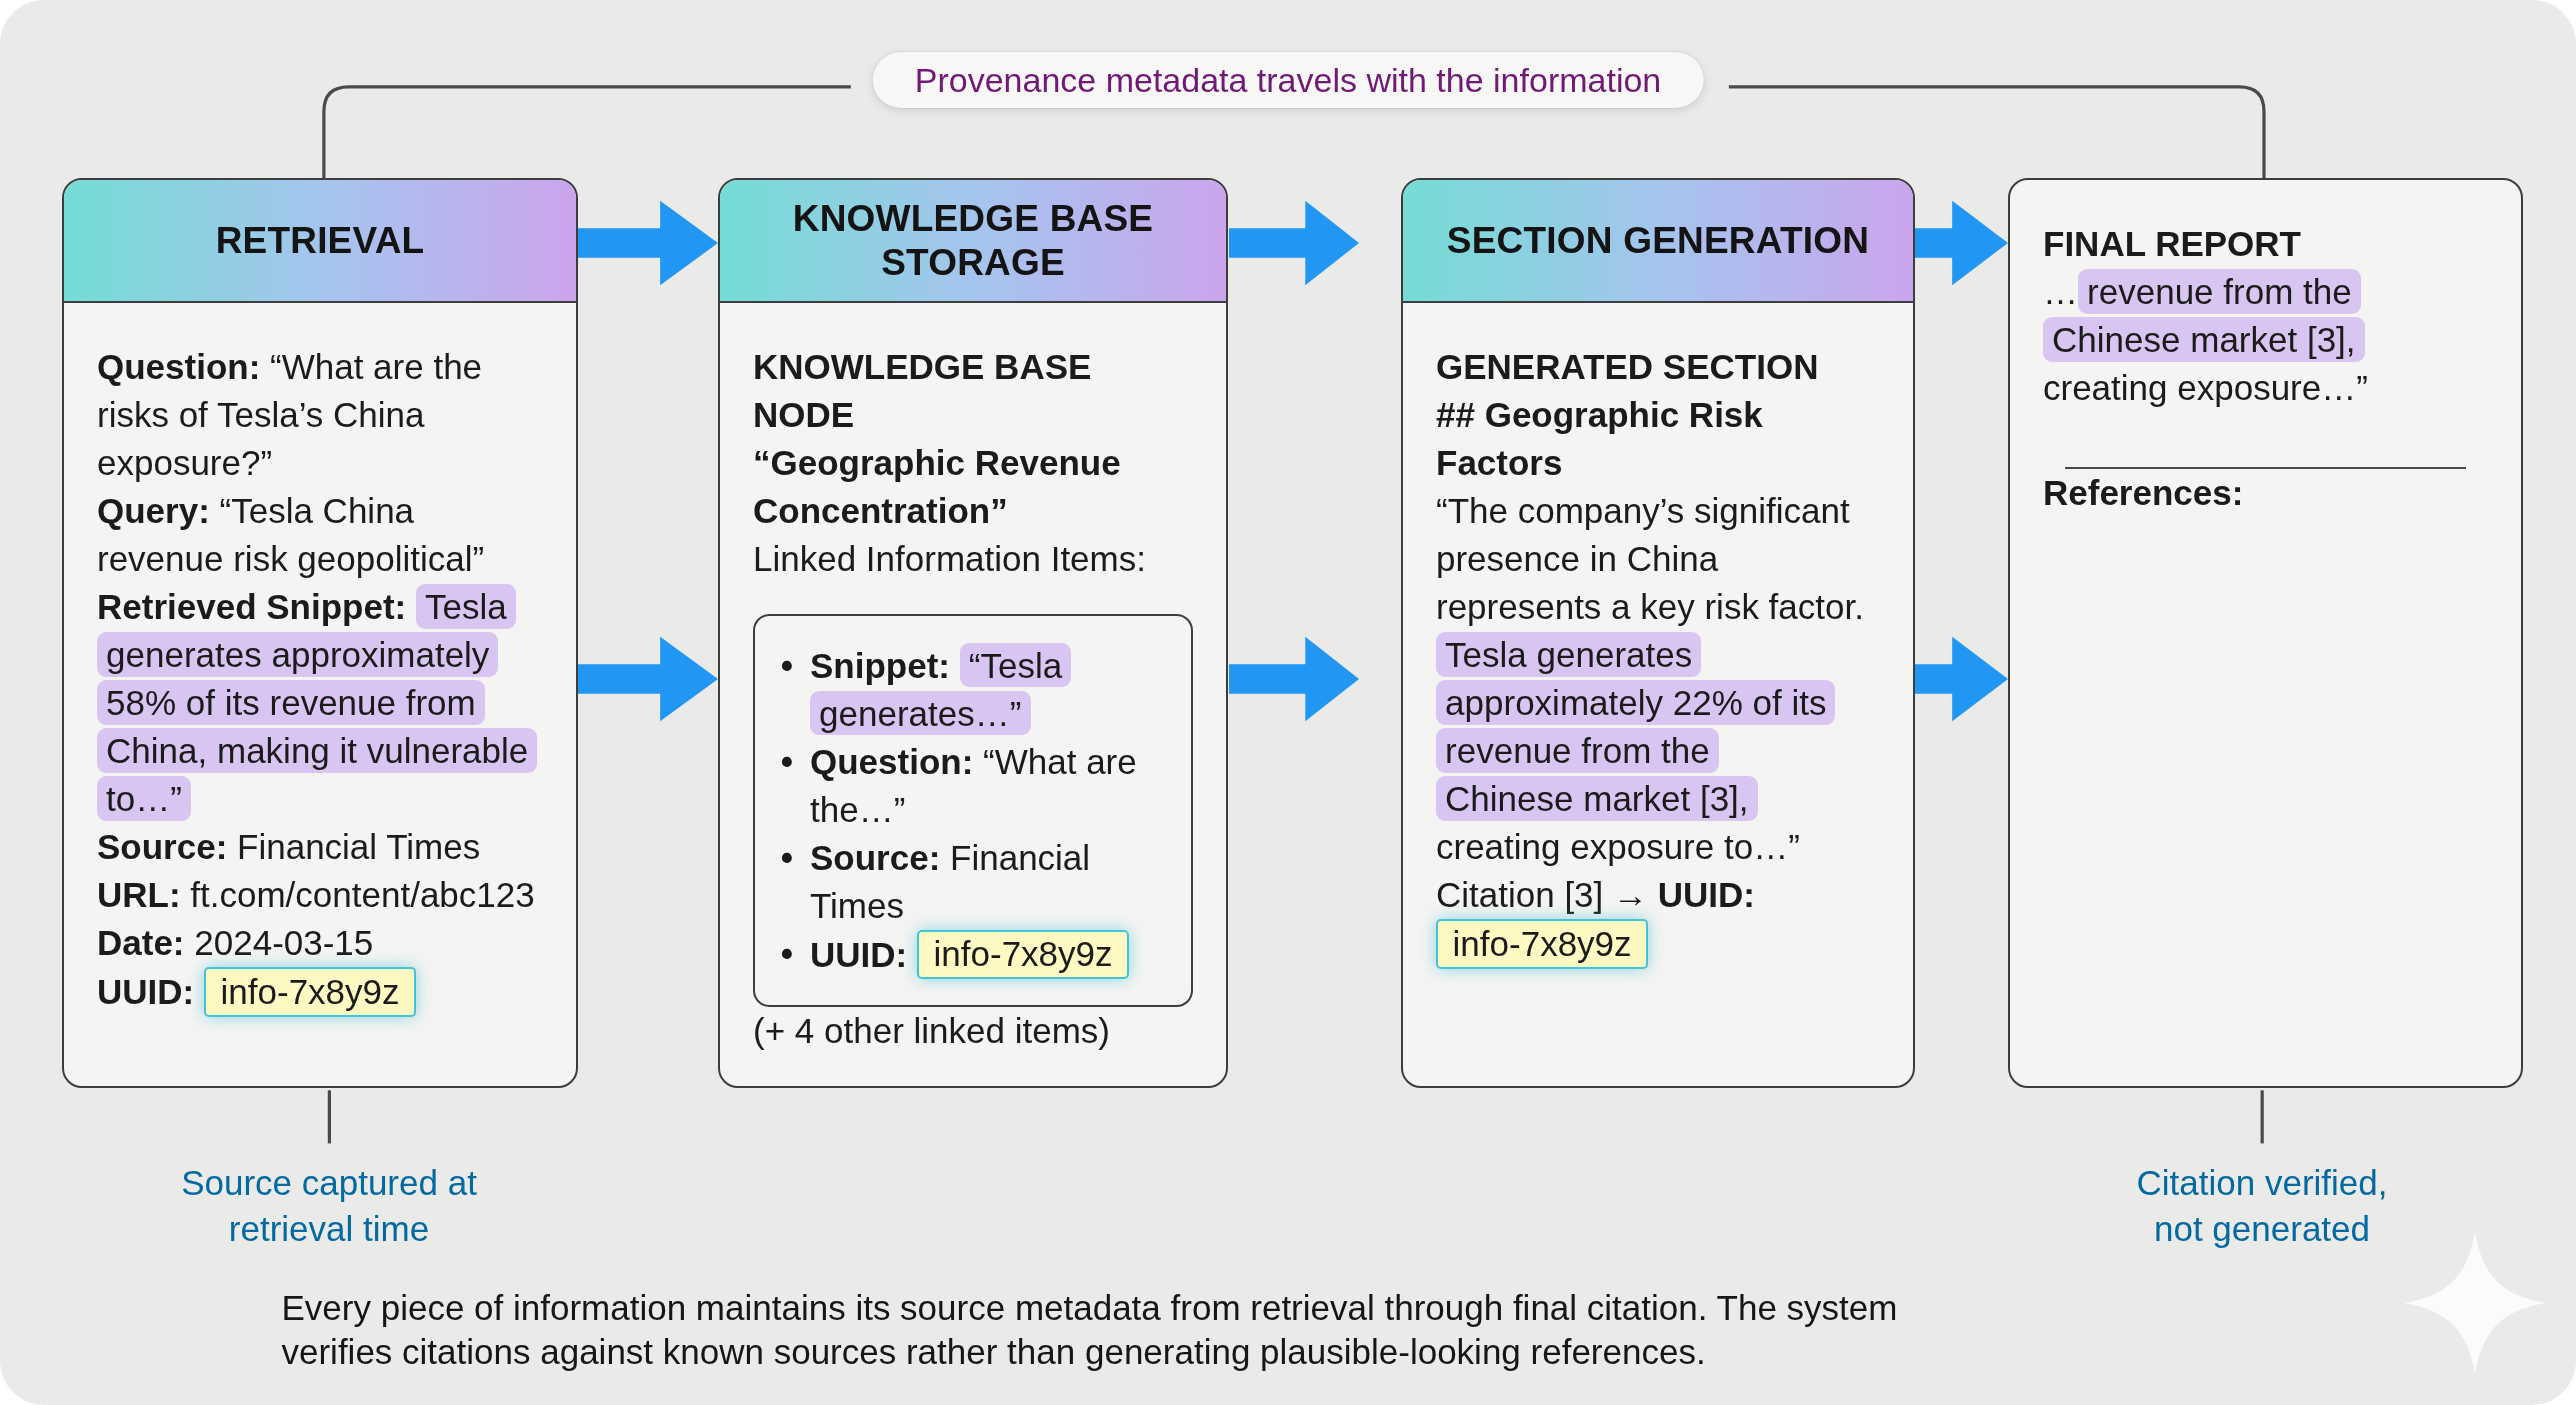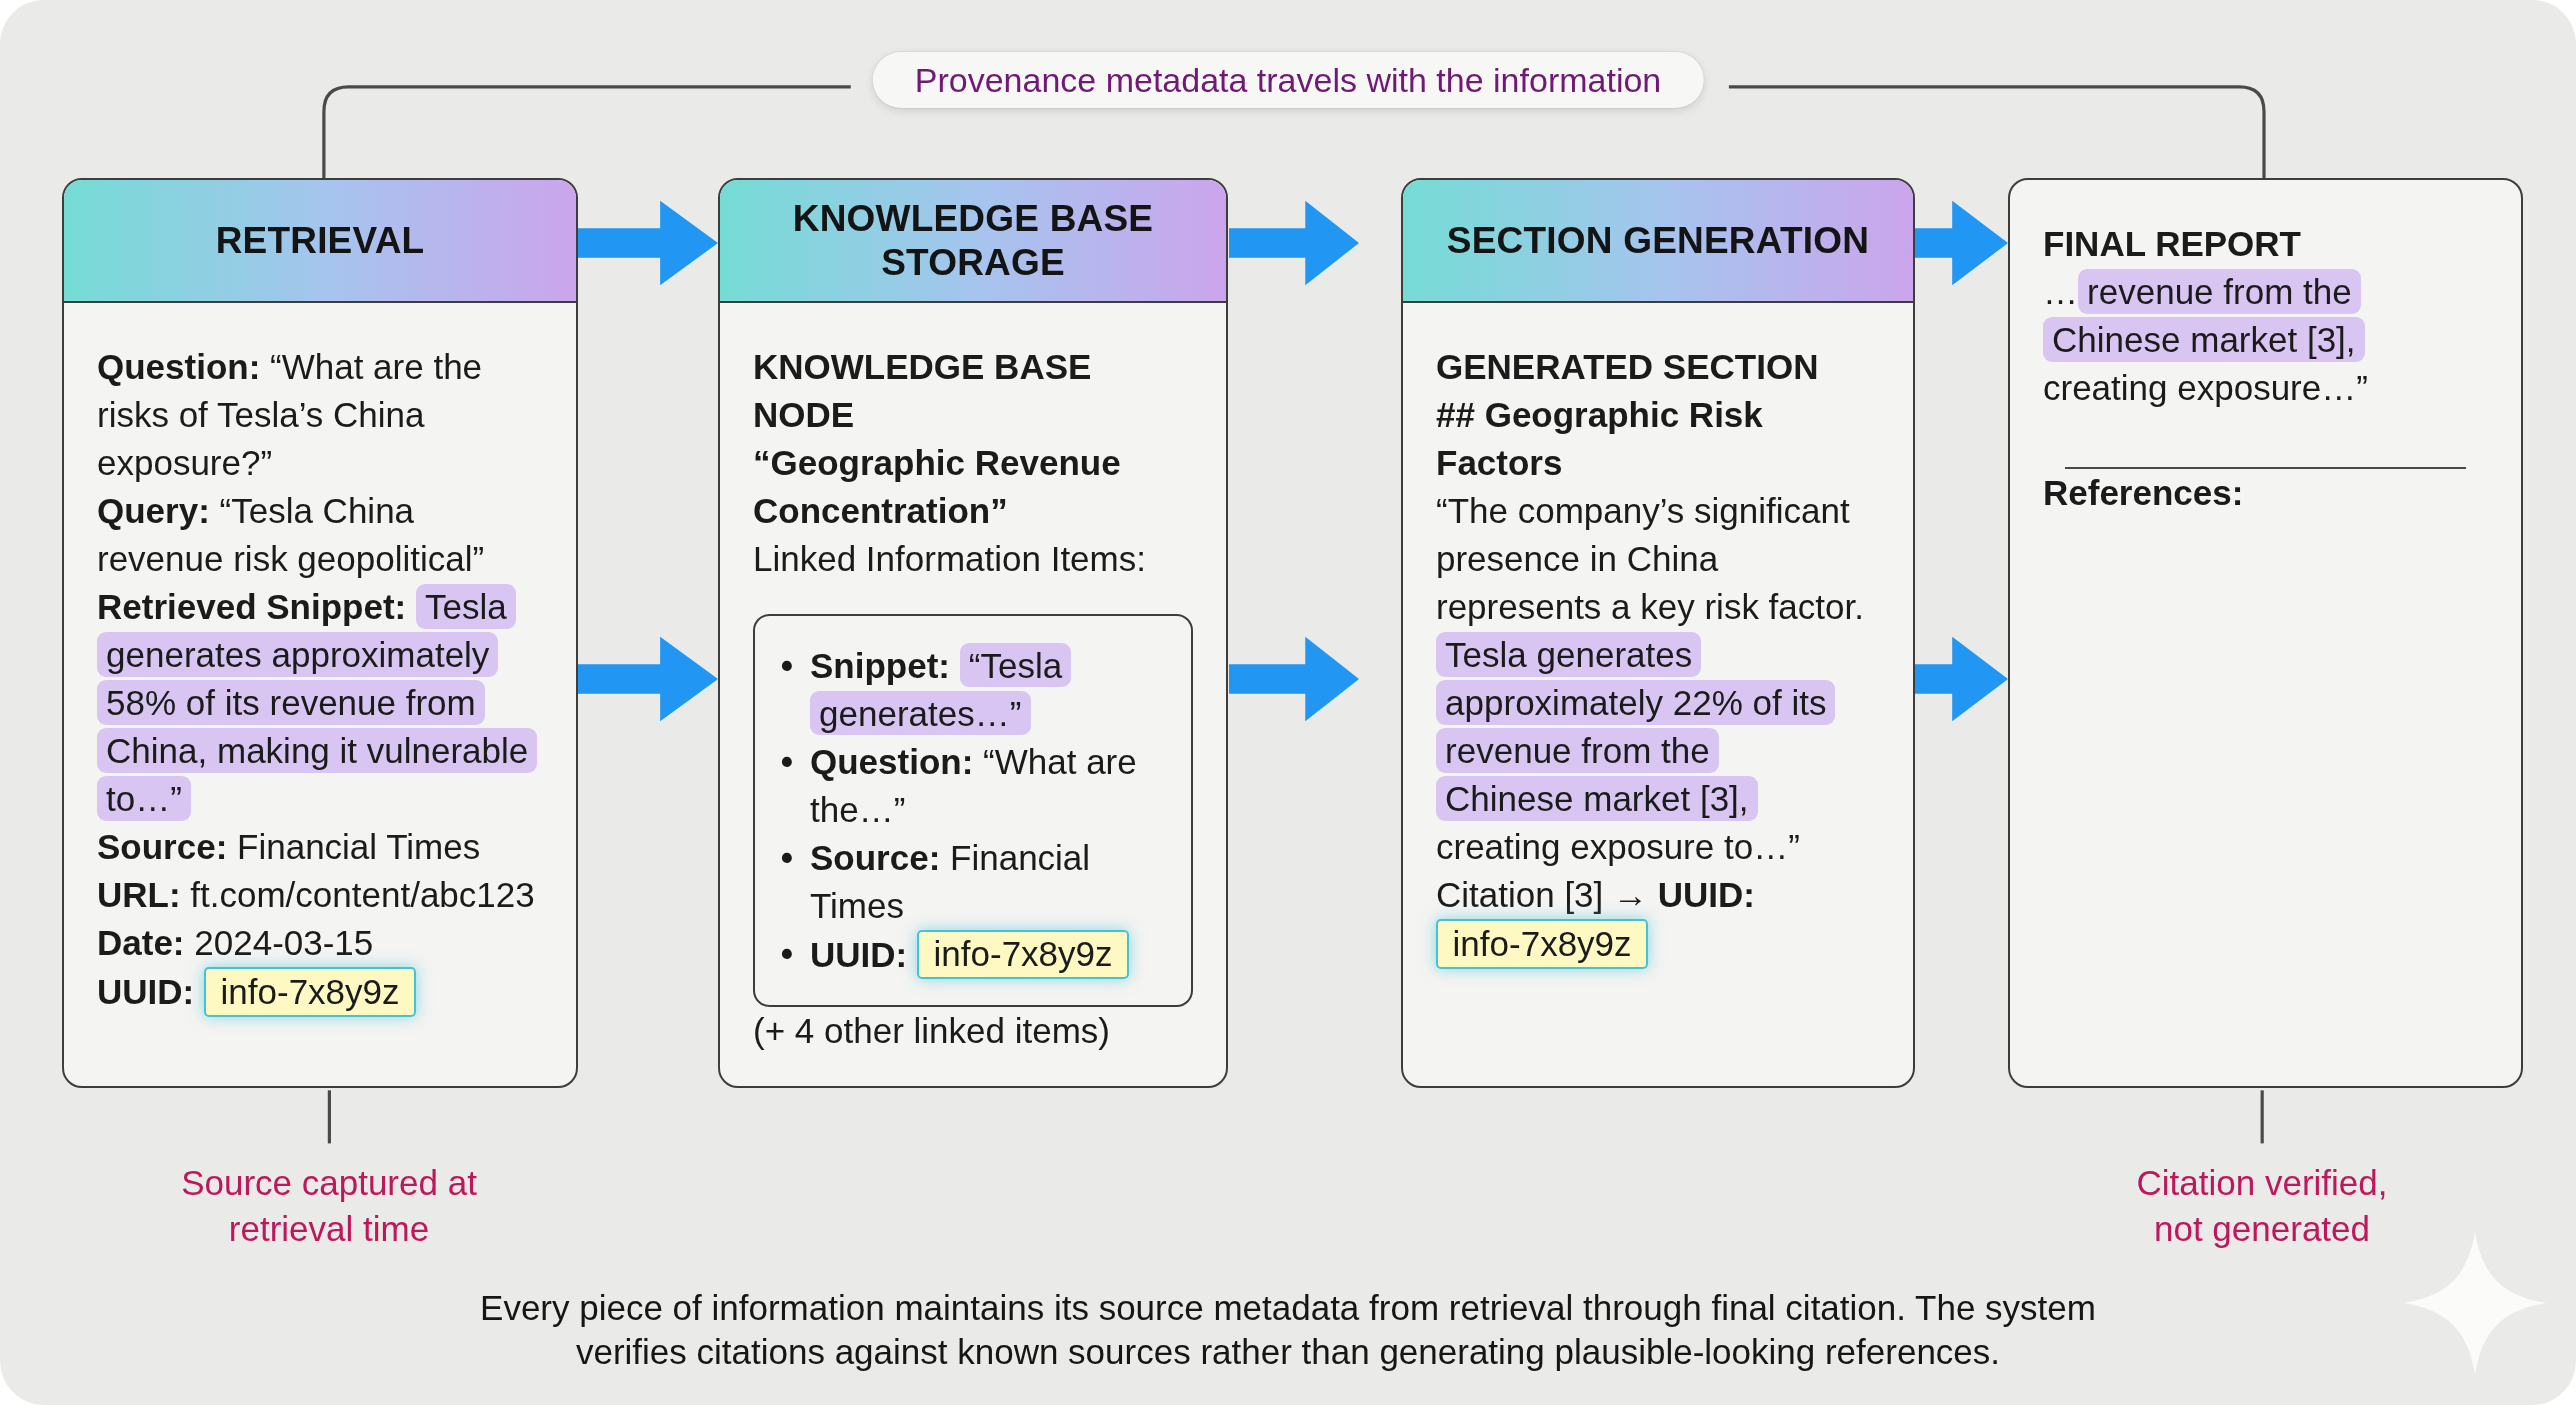--- a/index.html
+++ b/index.html
@@ -31,22 +31,22 @@
 
   .inner-box{border:2.7px solid #3d3d3d;border-radius:16.5px;padding:25.6px 22px;margin-top:31px;}
   .inner-box ul{list-style:none;margin:0;padding:0;}
   .inner-box li{position:relative;padding-left:33px;margin:0;}
   .inner-box li::before{content:"\2022";position:absolute;left:3.7px;top:0;font-weight:700;}
 
   .divider{border:none;border-top:2.7px solid #4a4a4a;width:90%;margin:55px auto 0 auto;}
 
   .flow-arrow{position:absolute;z-index:1;}
   .caption{position:absolute;top:1160px;transform:translateX(-50%);text-align:center;font-size:35px;line-height:46px;
-      white-space:pre-line;color:#be185d;}
-  .footer{position:absolute;top:1286px;left:50%;transform:translateX(-50%);width:2013px;text-align:center;
+      white-space:pre-line;color:#0369a1;}
+  .footer{position:absolute;top:1286px;left:50%;transform:translateX(-50%);width:2013px;text-align:left;
       white-space:pre-line;font-size:35px;line-height:44px;color:#161616;}
   .sparkle{position:absolute;left:2402px;top:1230px;z-index:1;}
 </style>
 </head>
 <body>
 
 <div class="canvas">
   <div class="panel"></div>
 
   <svg class="connectors" width="2576" height="1405" aria-hidden="true" viewBox="0 0 2816 1536">

